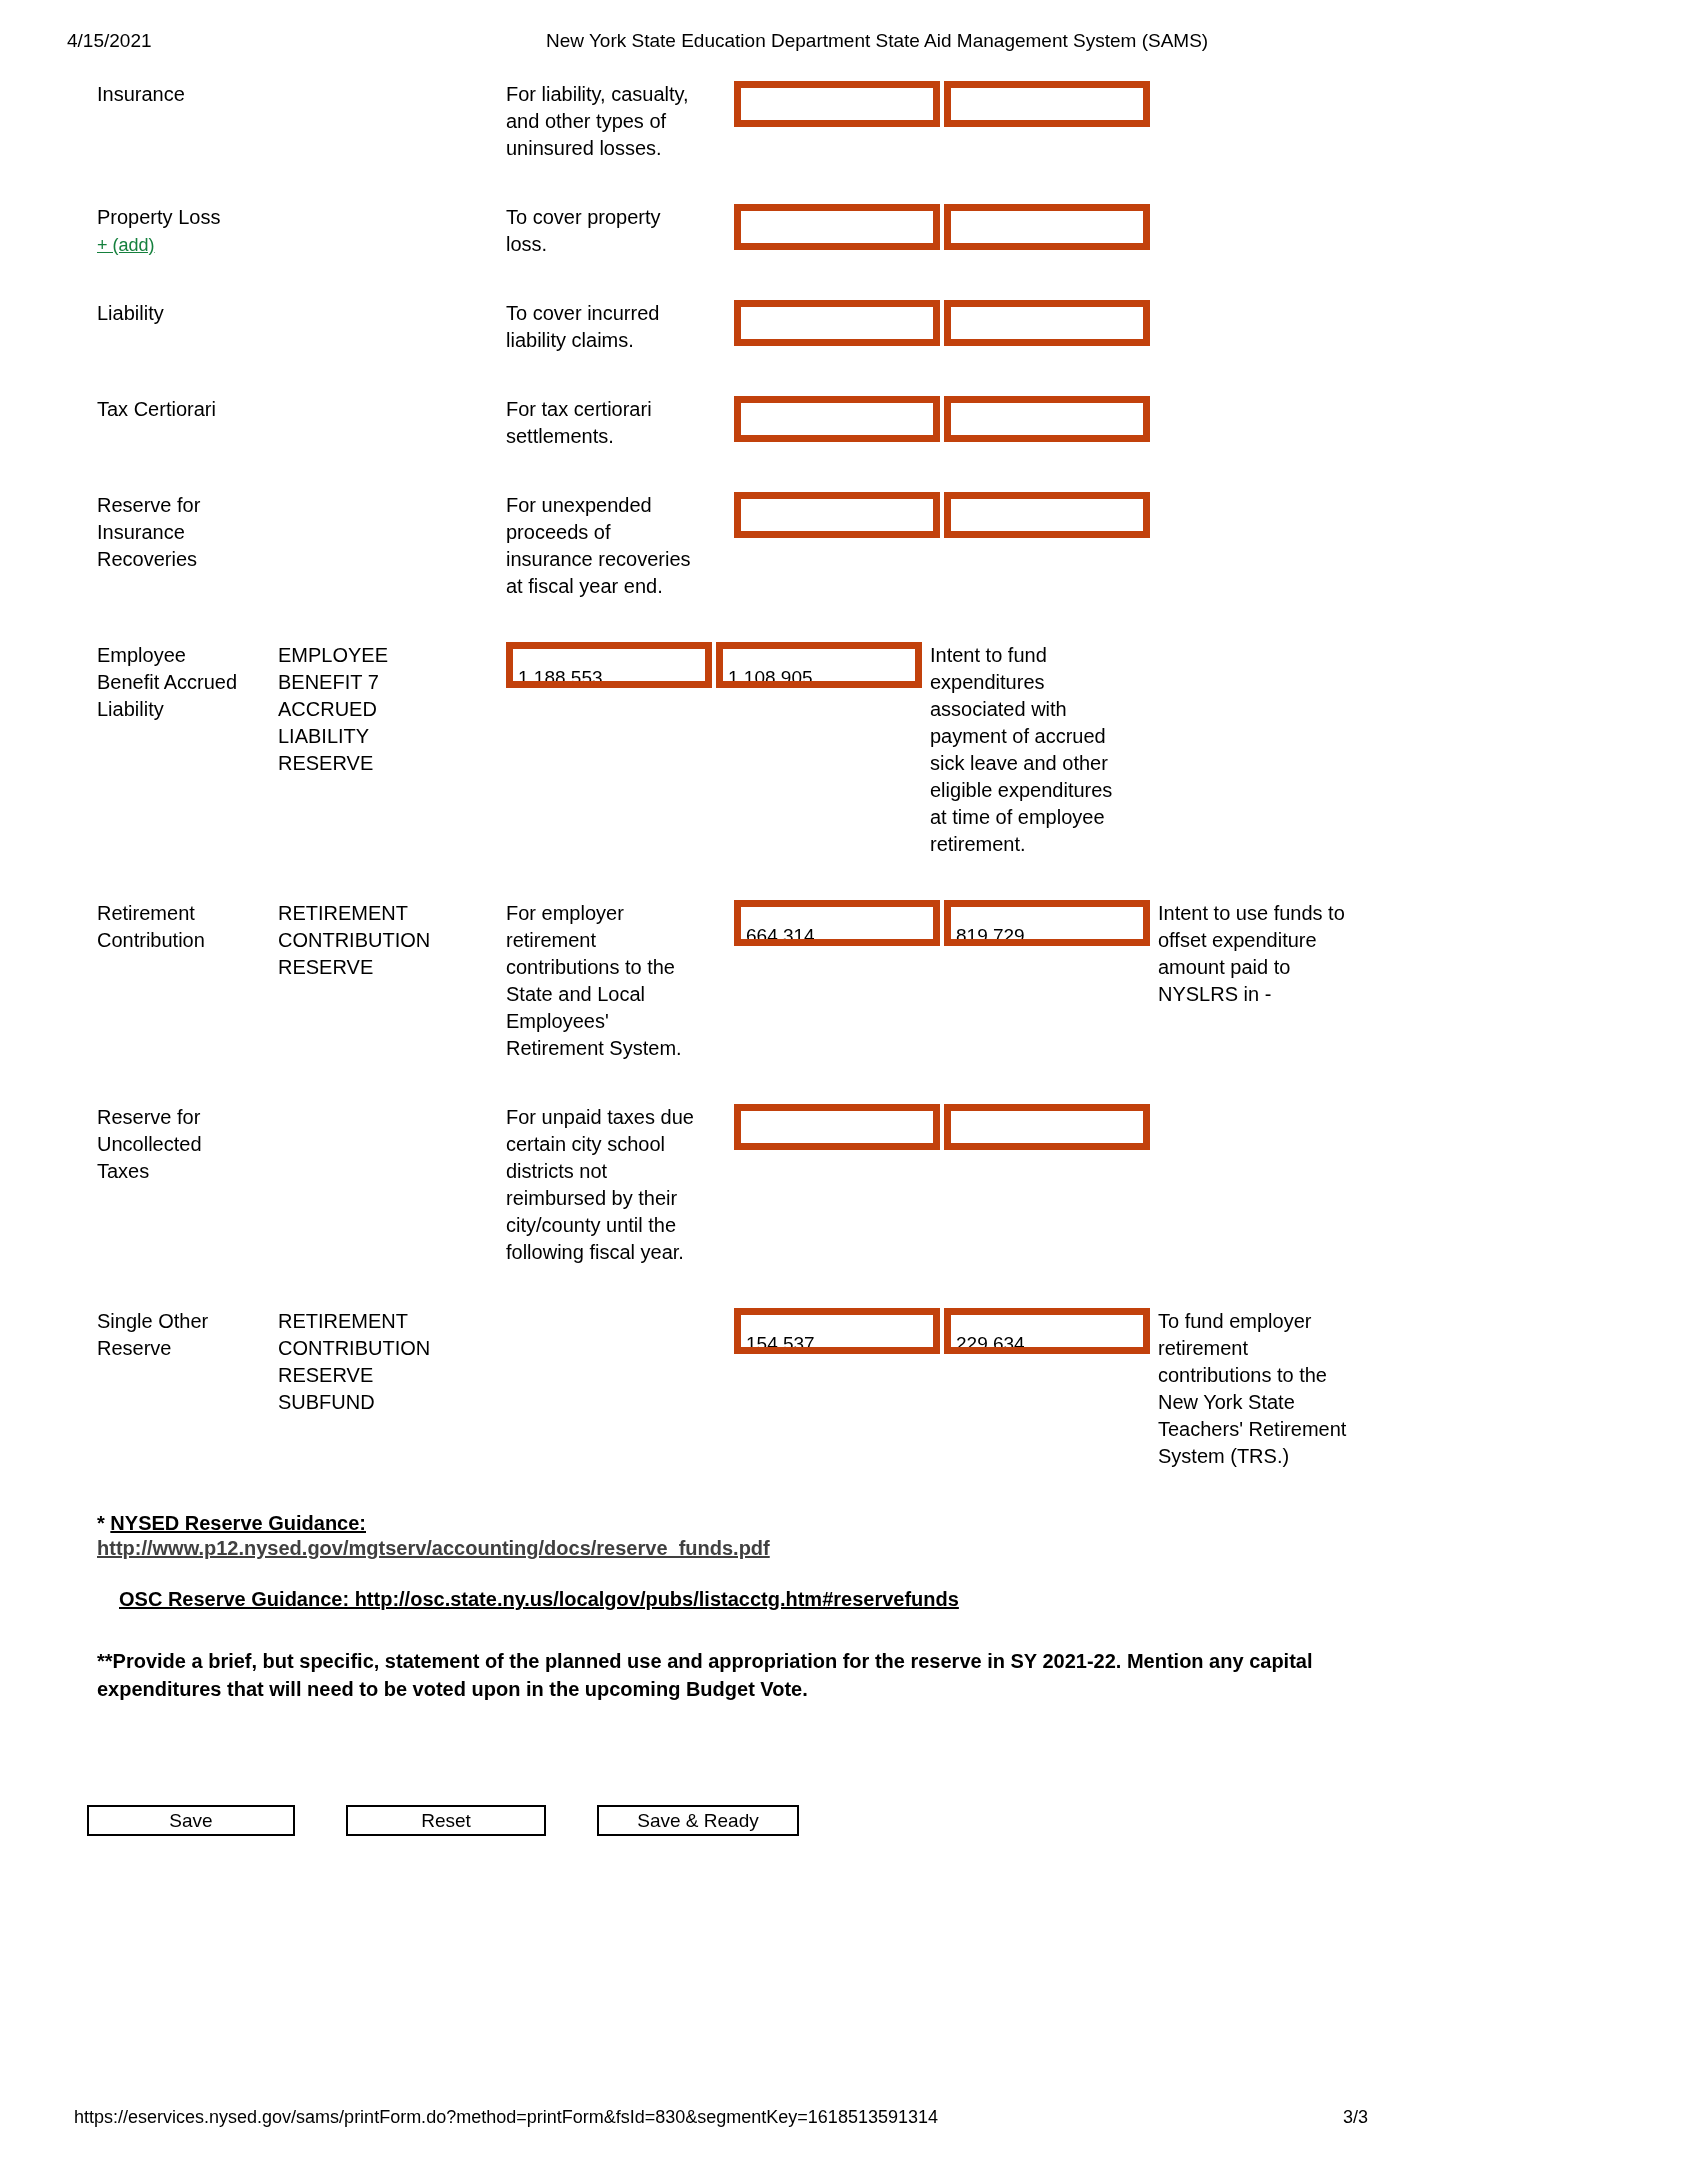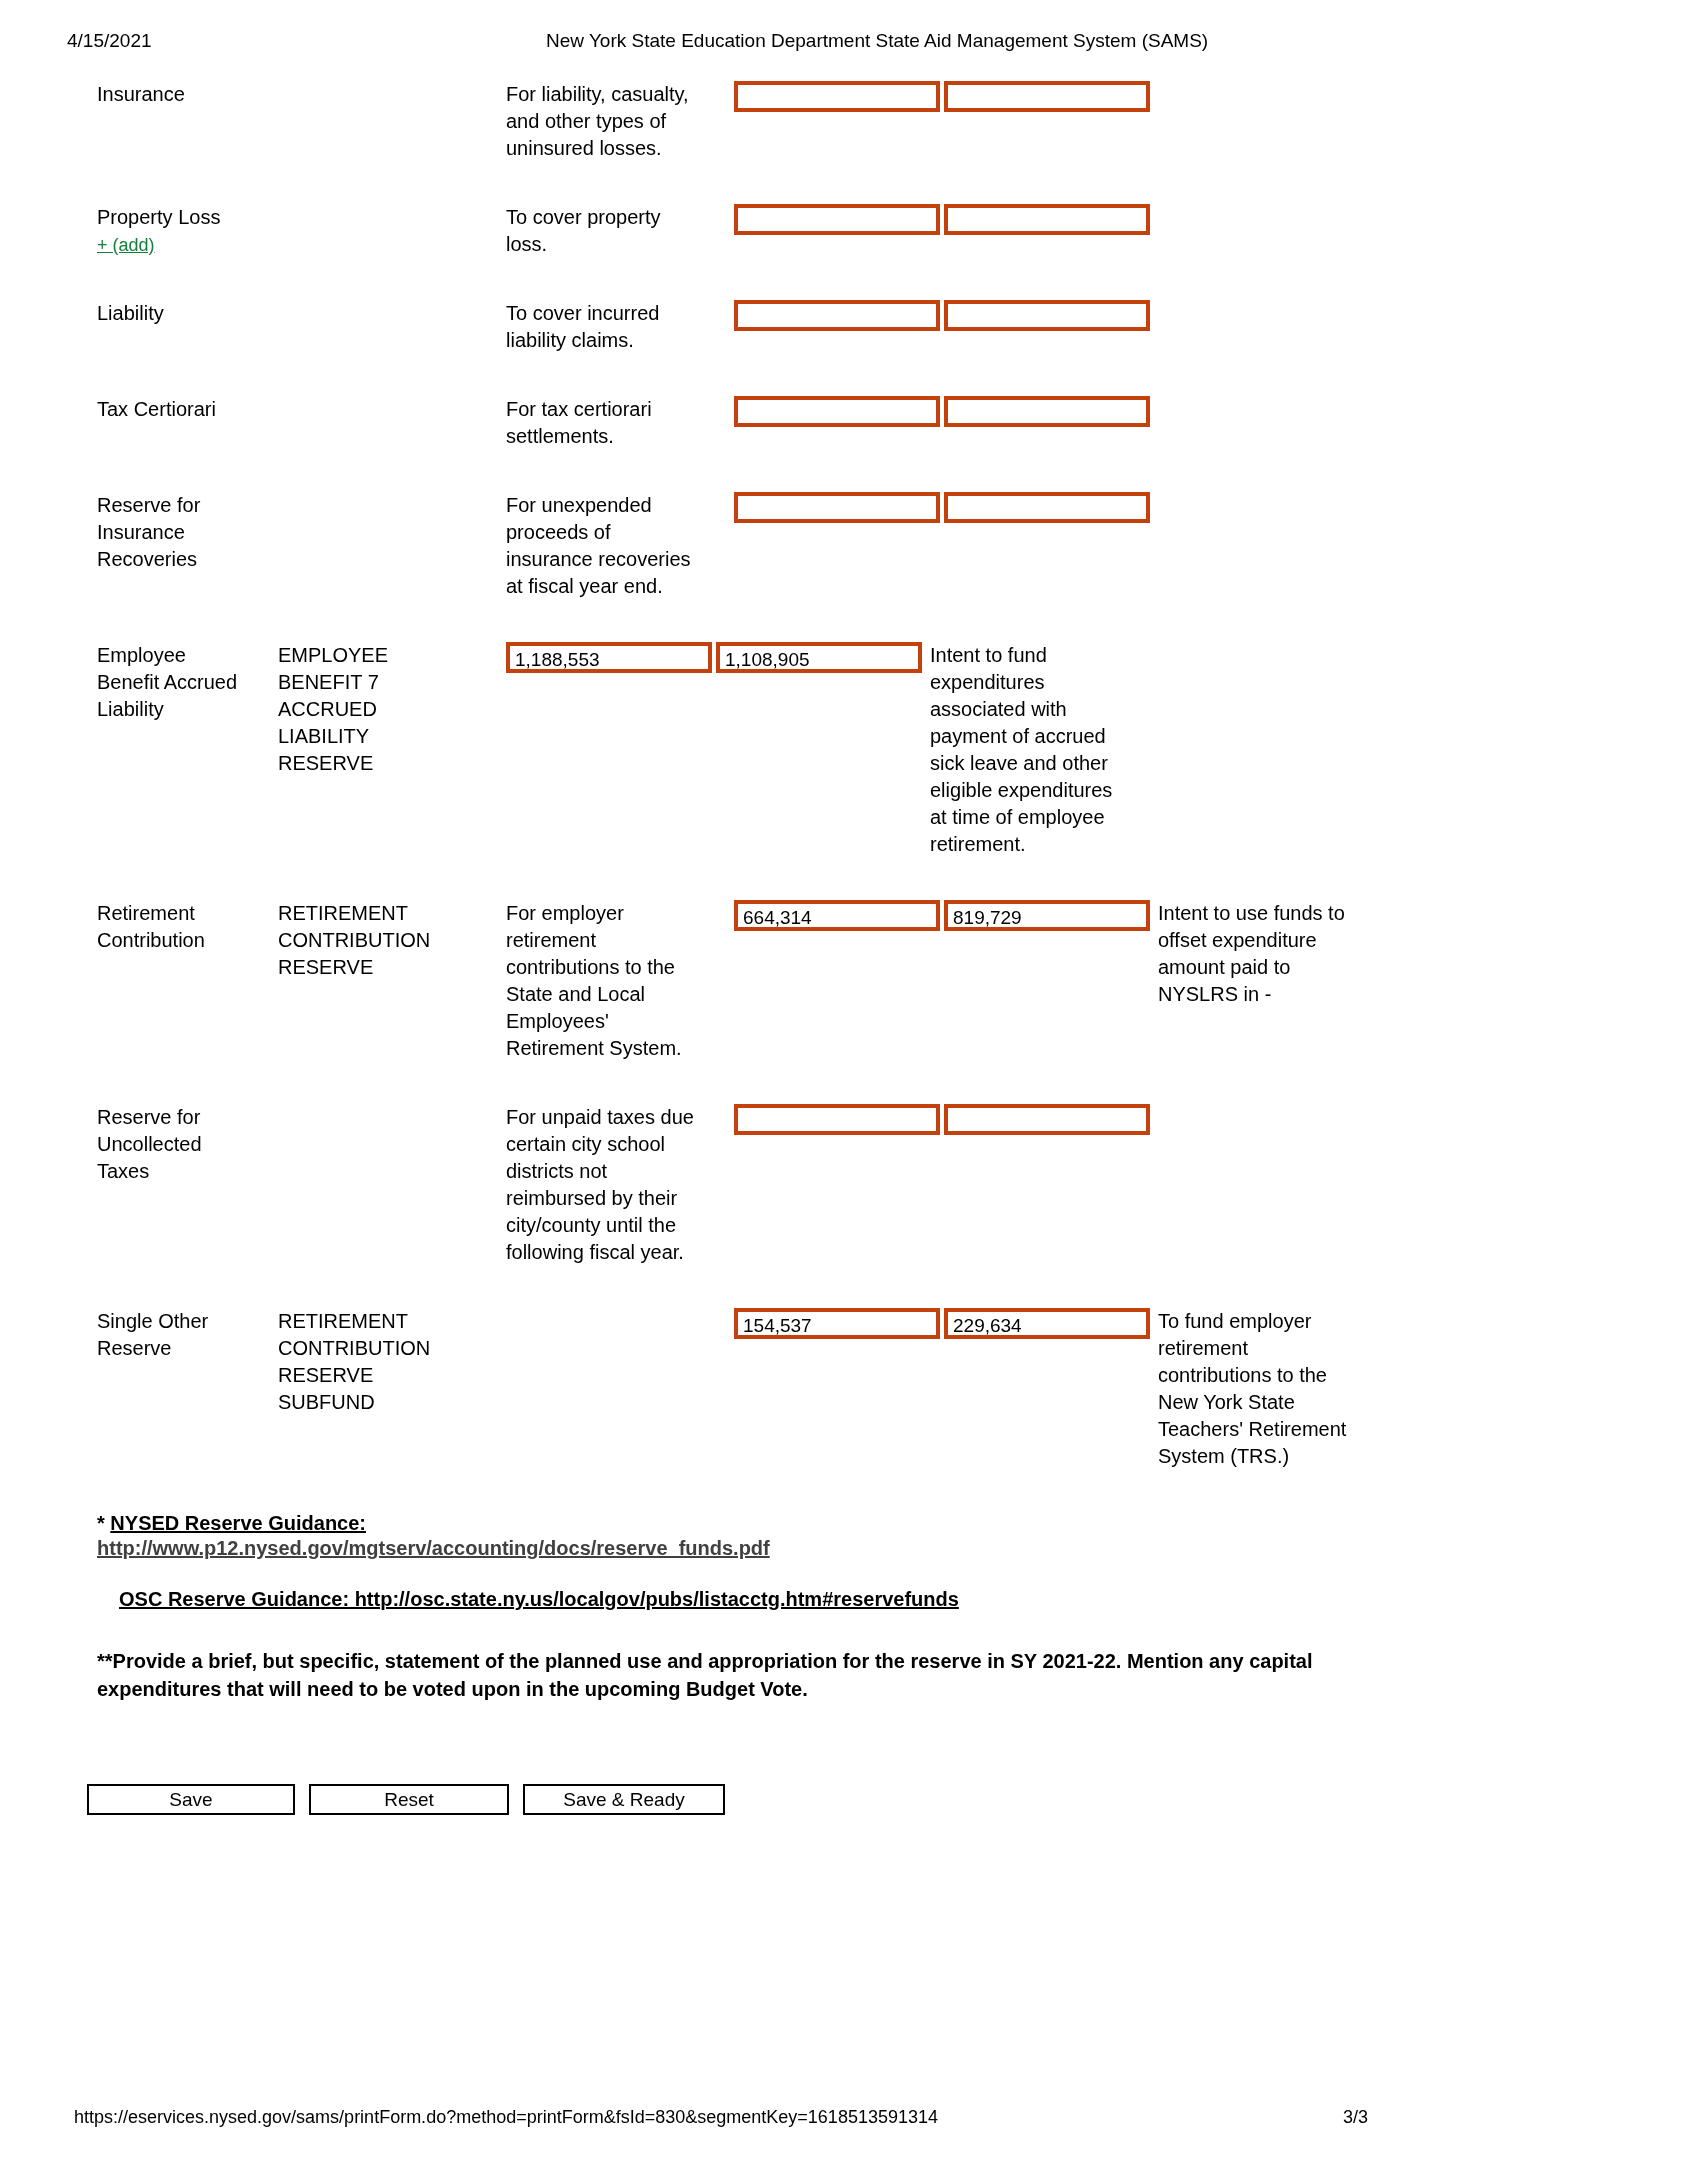--- a/index.html
+++ b/index.html
@@ -21,37 +21,37 @@
   .content { position:absolute; top:81px; left:97px; width:1544px; }
 
   .row { display:flex; align-items:flex-start; margin-bottom:42px; line-height:1.35; }
   .col-name { width:149px; margin-right:32px; }
   .add-link { display:block; color:#15803d; font-size:18px; text-decoration:underline; cursor:pointer; margin-top:2px; }
   .col-fund { width:178px; margin-right:50px; }
   .col-desc { width:188px; margin-right:40px; }
   .col-inputs { display:flex; flex:0 0 auto; }
   .amount-box {
     width:206px; height:31px;
-    border:4px solid #c2410c;
-    padding:1px 5px;
+    border:7px solid #c2410c;
+    padding:16px 5px;
     font-size:19px;
     overflow:hidden;
     white-space:nowrap;
     background:#fff;
   }
   .amount-box + .amount-box { margin-left:4px; }
   .col-statement { width:198px; margin-left:8px; }
 
   .guidance { margin-top:4px; font-weight:bold; }
   .g-line1 { margin-bottom:2px; }
   .g-underline { text-decoration:underline; }
   .g-osc { margin-top:28px; margin-left:22px; }
   .g-note { margin-top:36px; max-width:1228px; line-height:1.4; }
 
-  .button-bar { margin-top:81px; margin-left:-10px; display:flex; }
+  .button-bar { margin-top:102px; margin-left:-10px; display:flex;gap:37px; }
   .form-button {
     height:31px;
     border:2px solid #000;
     background:#ffffff;
     font-family:"Liberation Sans", sans-serif;
     font-size:19px;
     display:flex; align-items:center; justify-content:center;
     cursor:pointer;
   }
   .btn-save { width:208px; margin-right:14px; }

